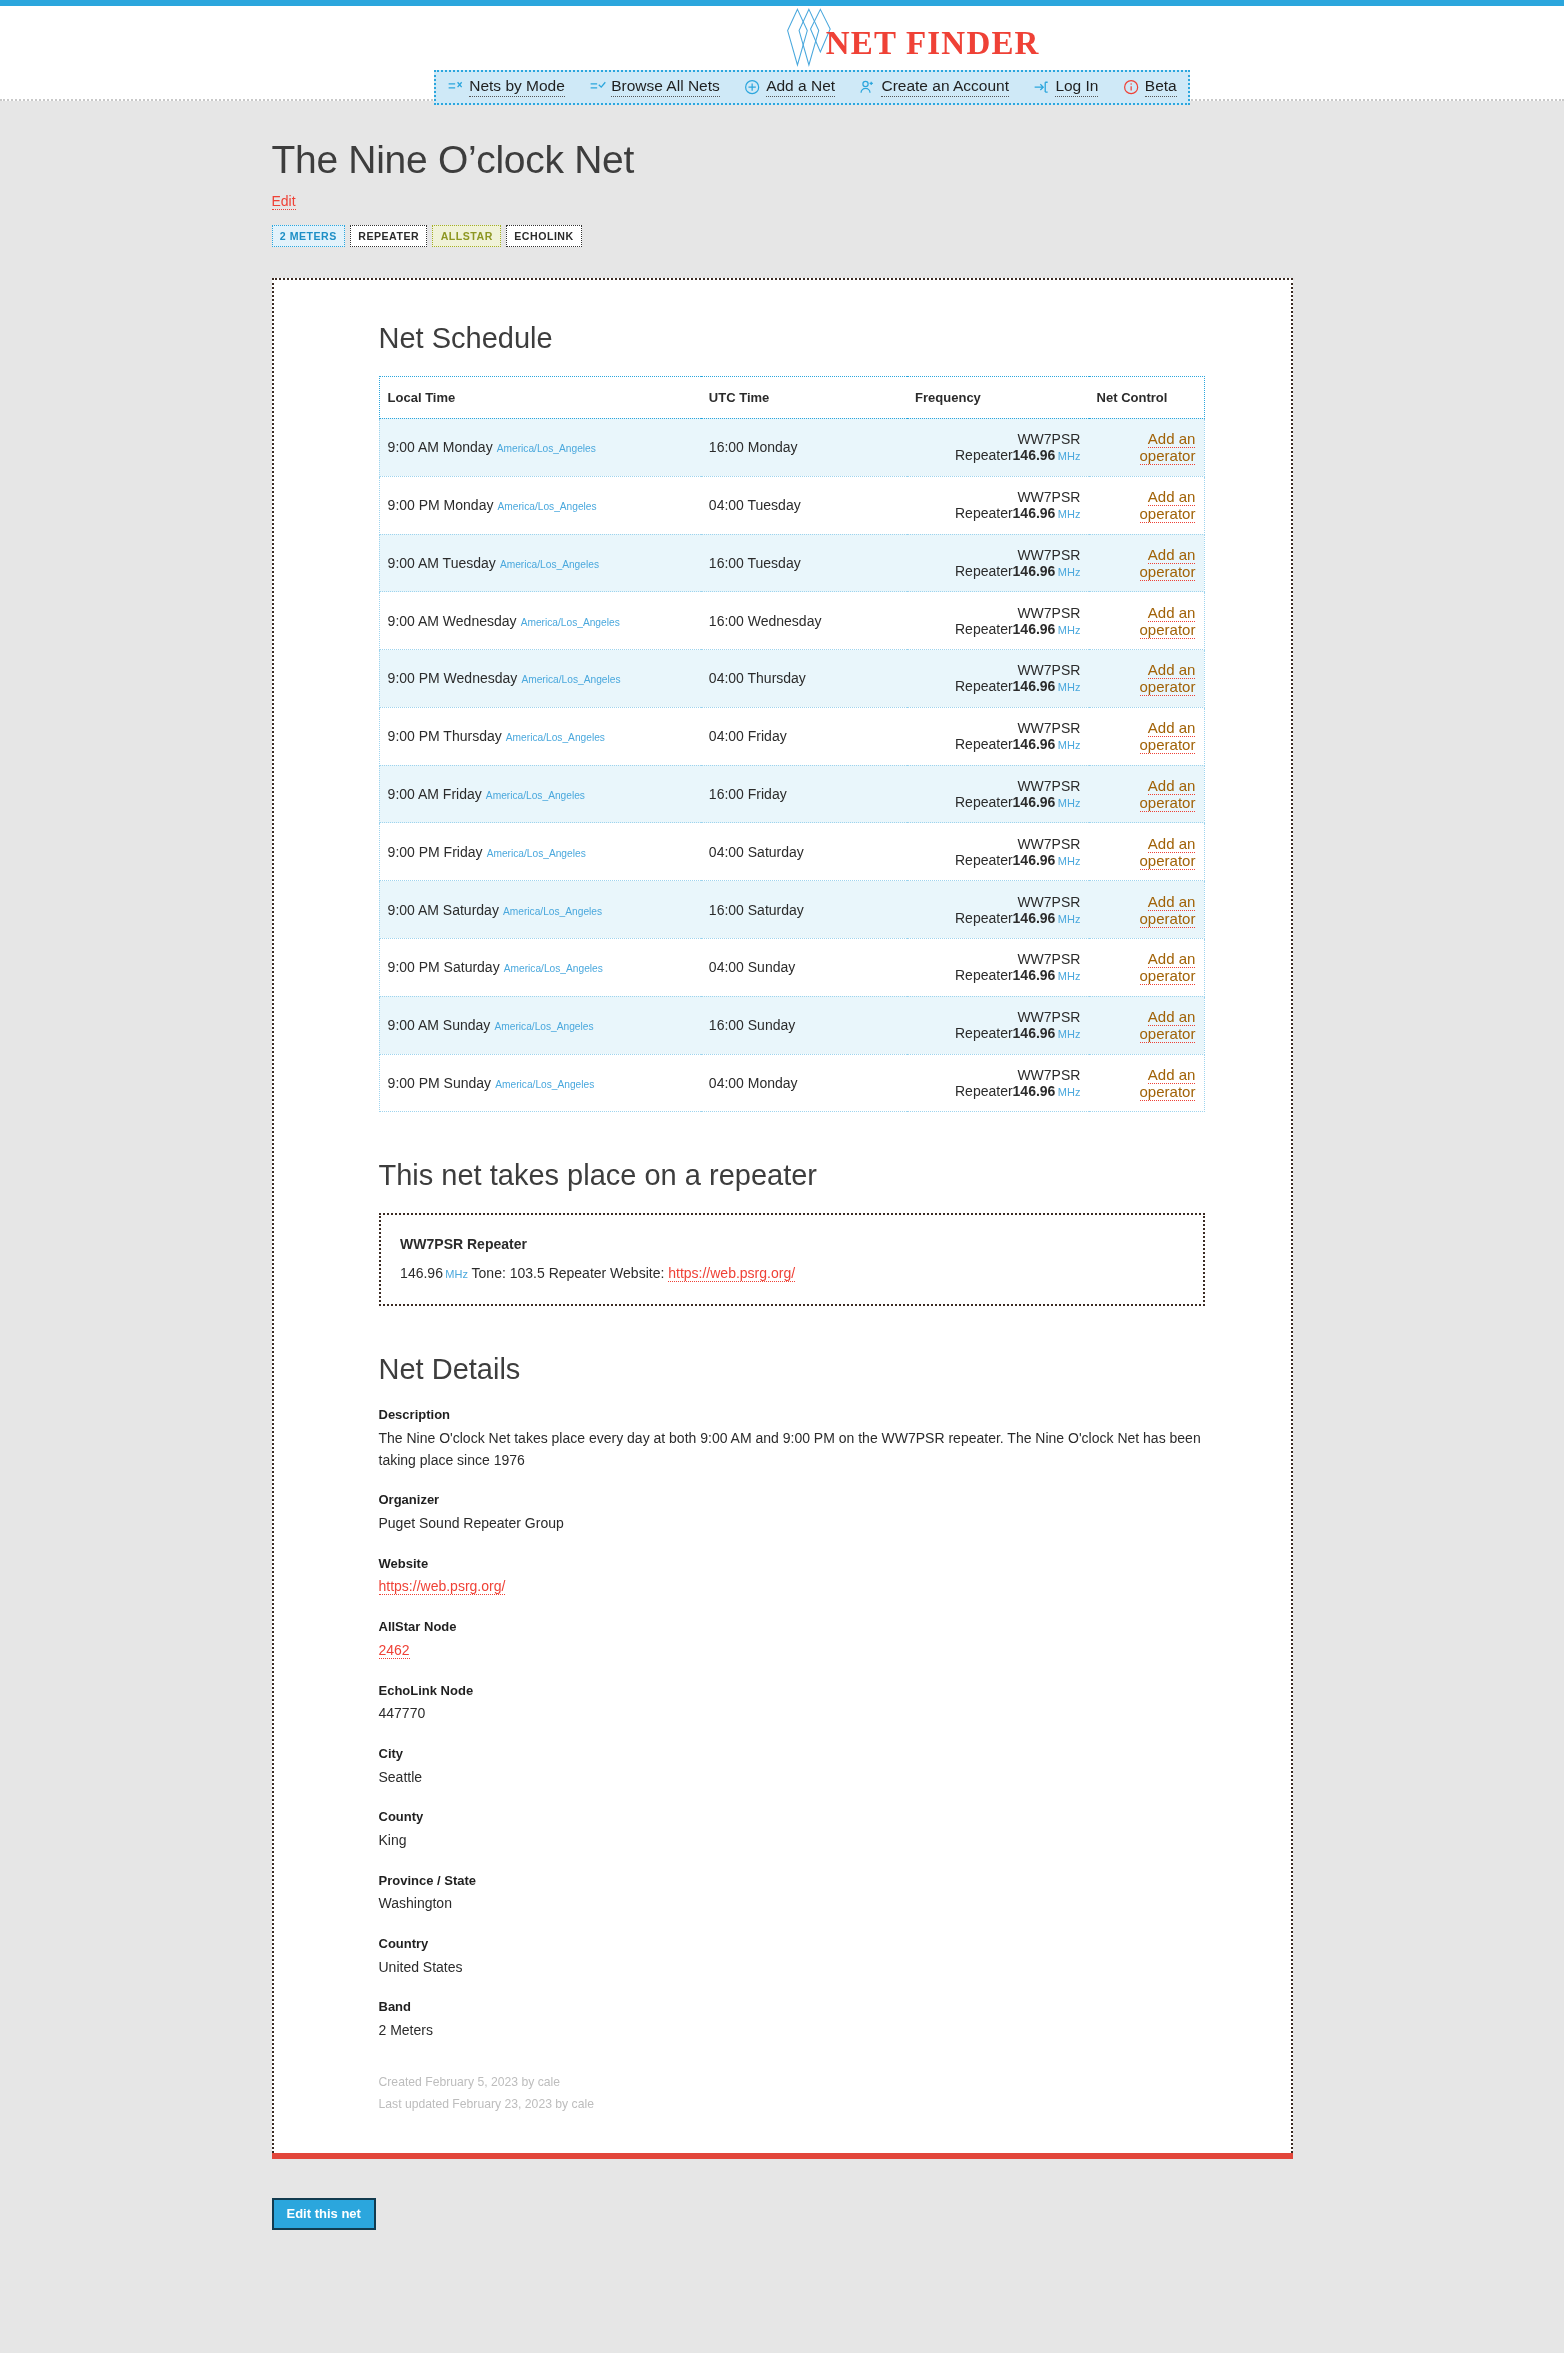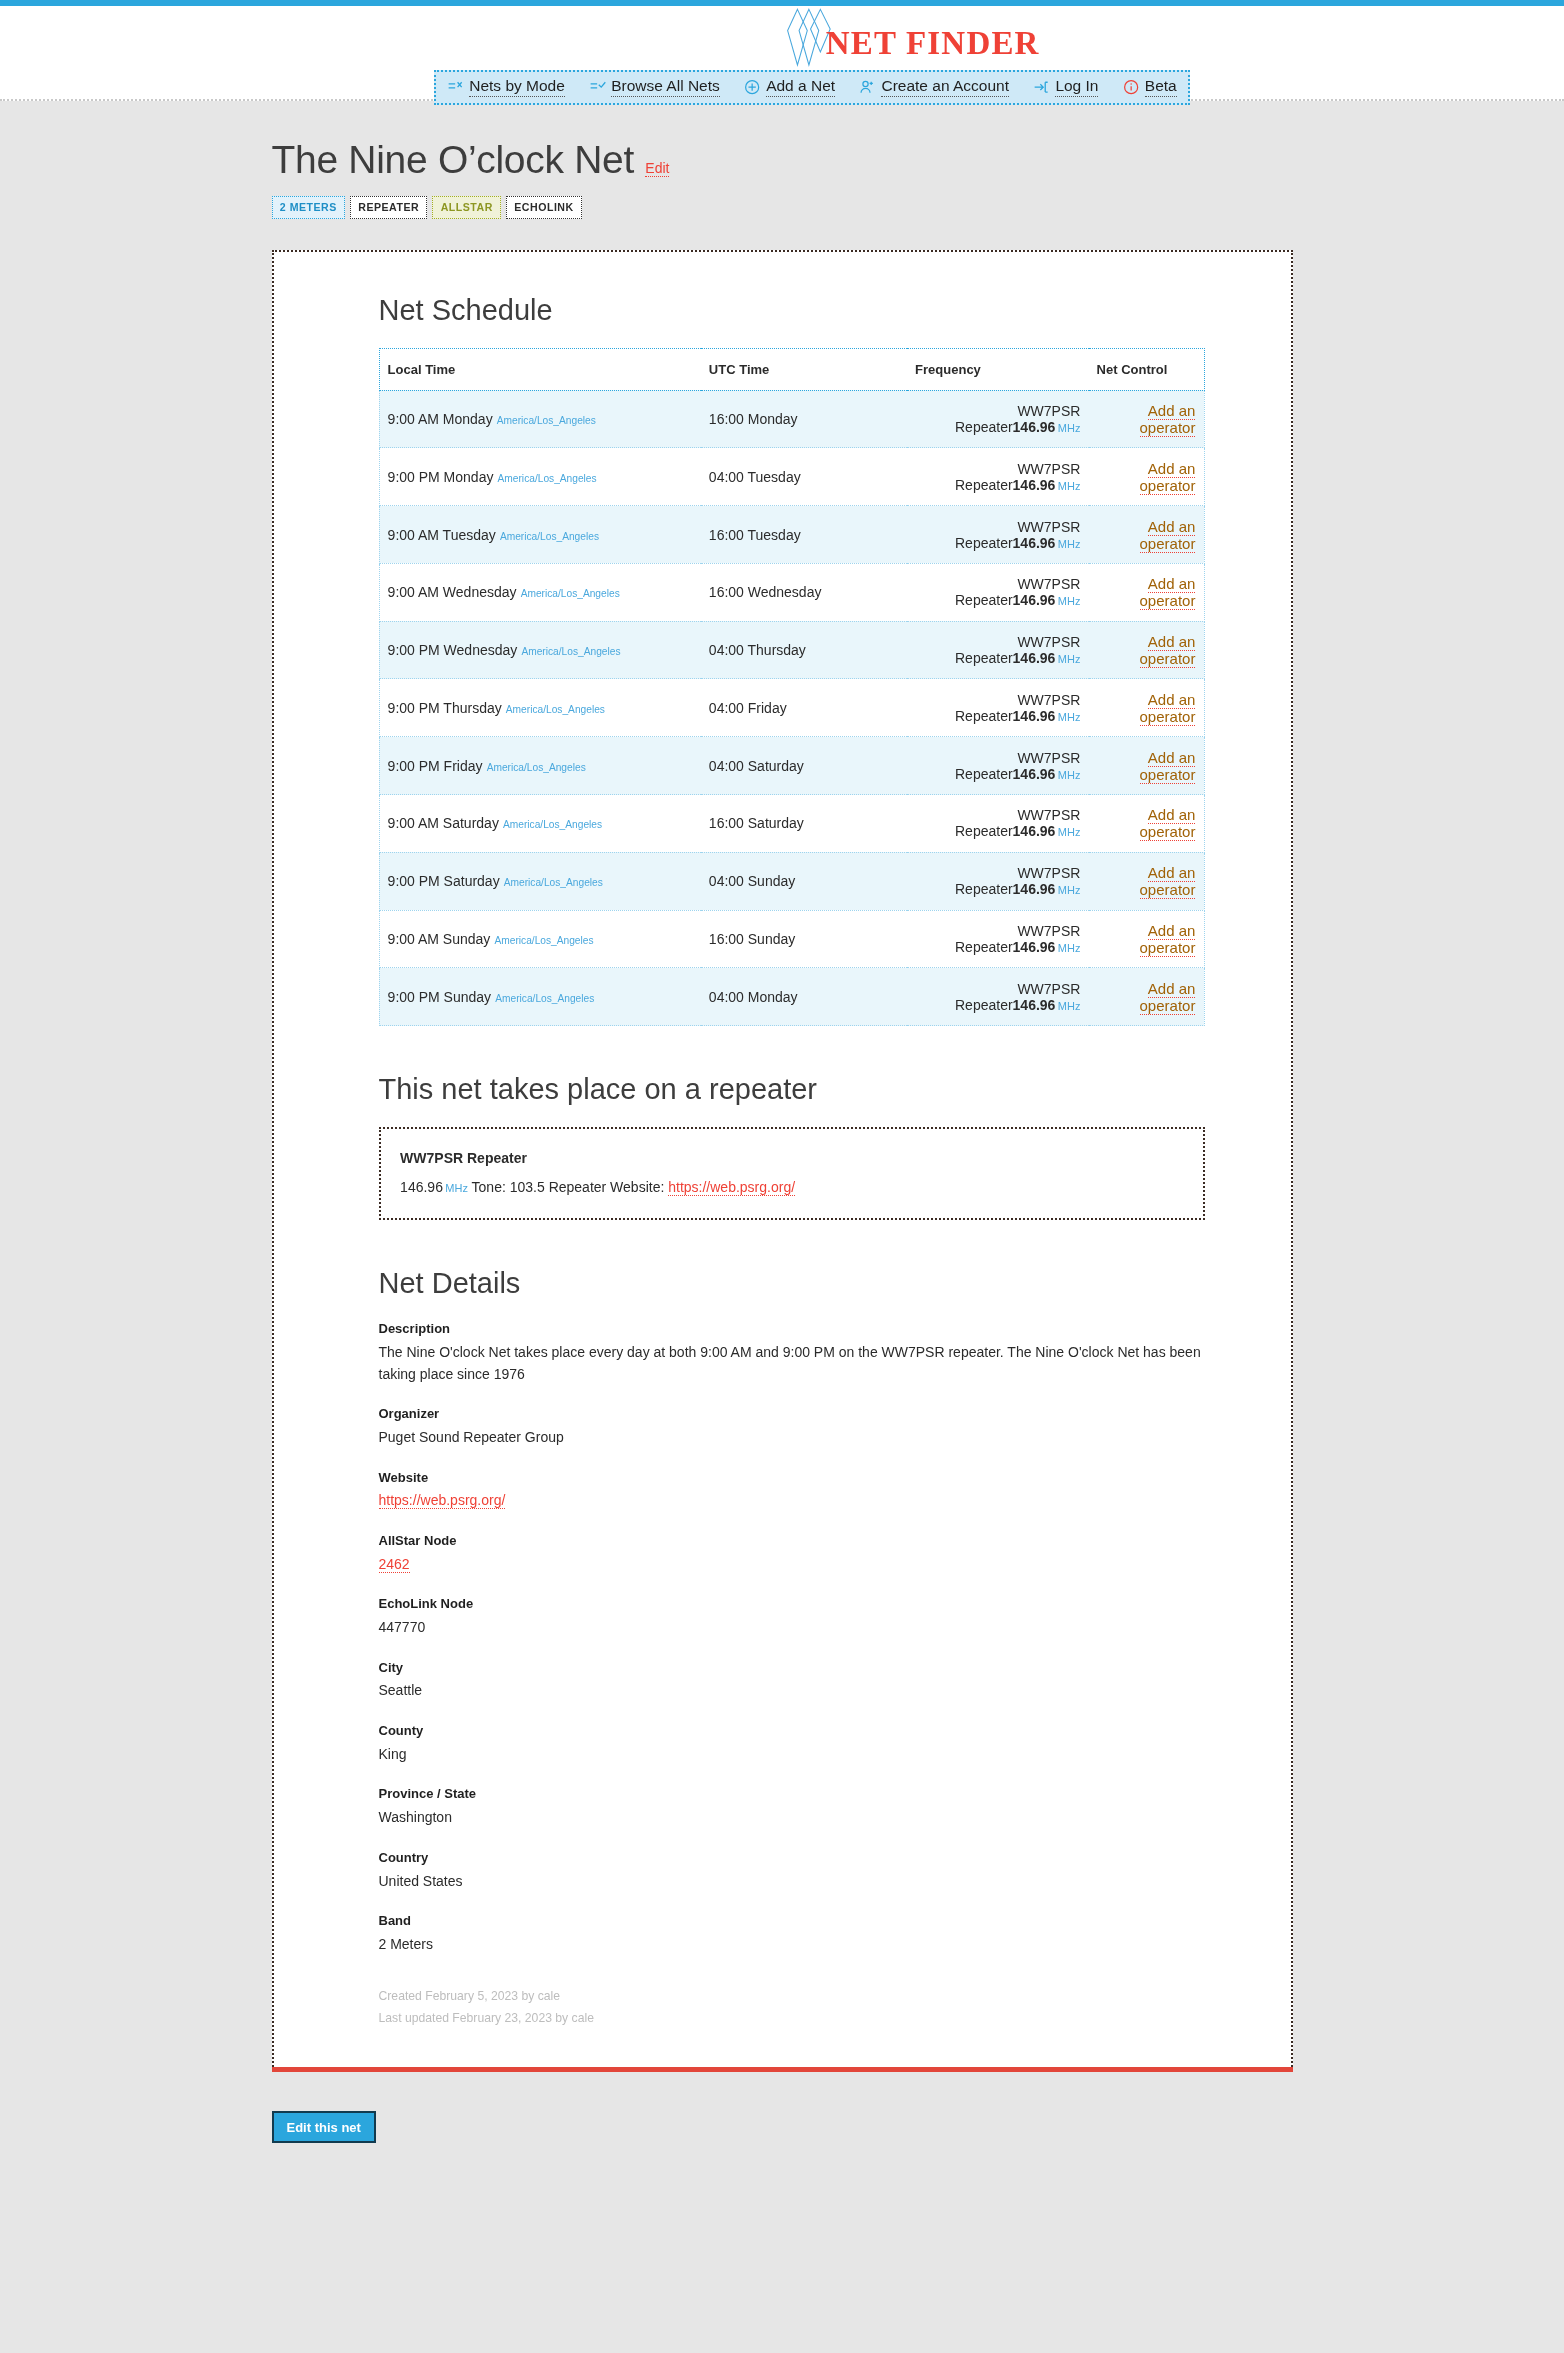--- a/index.html
+++ b/index.html
@@ -62,21 +62,21 @@
     white-space:nowrap;
     cursor:pointer;
   }
   .navitem .lbl { border-bottom:1.6px dotted #555; padding-bottom:0.8px; }
   .navicon { display:inline-flex; width:16.3px; height:16.3px; }
 
   
   .page { background:#e6e6e6; padding-bottom:33px; }
   .container { width:1021px; margin:0 auto; padding-top:37px; }
 
-  .page-title-row { display:flex; align-items:baseline; gap:11.4px; }
+  .page-title-row { display:flex; align-items:baseline; gap:11.4px;flex-direction:column; }
   h1.page-title {
     font-size:39px;
     font-weight:400;
     margin:0;
     color:#3d3d3d;
     letter-spacing:-0.3px;
   }
   .edit-link {
     font-size:14px;
     color:#ef4136;
@@ -342,20 +342,26 @@
               </tr>
               <tr>
                 <td class="col-local"><span>9:00 PM Wednesday</span><span class="tz">America/Los_Angeles</span></td>
                 <td class="col-utc">04:00 Thursday</td>
                 <td class="col-freq"><span>WW7PSR Repeater</span><span class="freq-num">146.96</span><span class="mhz">MHz</span></td>
                 <td class="col-ctl"><a class="op-link">Add an operator</a></td>
               </tr>
               <tr>
                 <td class="col-local"><span>9:00 PM Thursday</span><span class="tz">America/Los_Angeles</span></td>
                 <td class="col-utc">04:00 Friday</td>
+                <td class="col-freq"><span>WW7PSR Repeater</span><span class="freq-num">146.96</span><span class="mhz">MHz</span></td>
+                <td class="col-ctl"><a class="op-link">Add an operator</a></td>
+              </tr>
+              <tr>
+                <td class="col-local"><span>9:00 AM Friday</span><span class="tz">America/Los_Angeles</span></td>
+                <td class="col-utc">16:00 Friday</td>
                 <td class="col-freq"><span>WW7PSR Repeater</span><span class="freq-num">146.96</span><span class="mhz">MHz</span></td>
                 <td class="col-ctl"><a class="op-link">Add an operator</a></td>
               </tr>
               <tr>
                 <td class="col-local"><span>9:00 PM Friday</span><span class="tz">America/Los_Angeles</span></td>
                 <td class="col-utc">04:00 Saturday</td>
                 <td class="col-freq"><span>WW7PSR Repeater</span><span class="freq-num">146.96</span><span class="mhz">MHz</span></td>
                 <td class="col-ctl"><a class="op-link">Add an operator</a></td>
               </tr>
               <tr>

